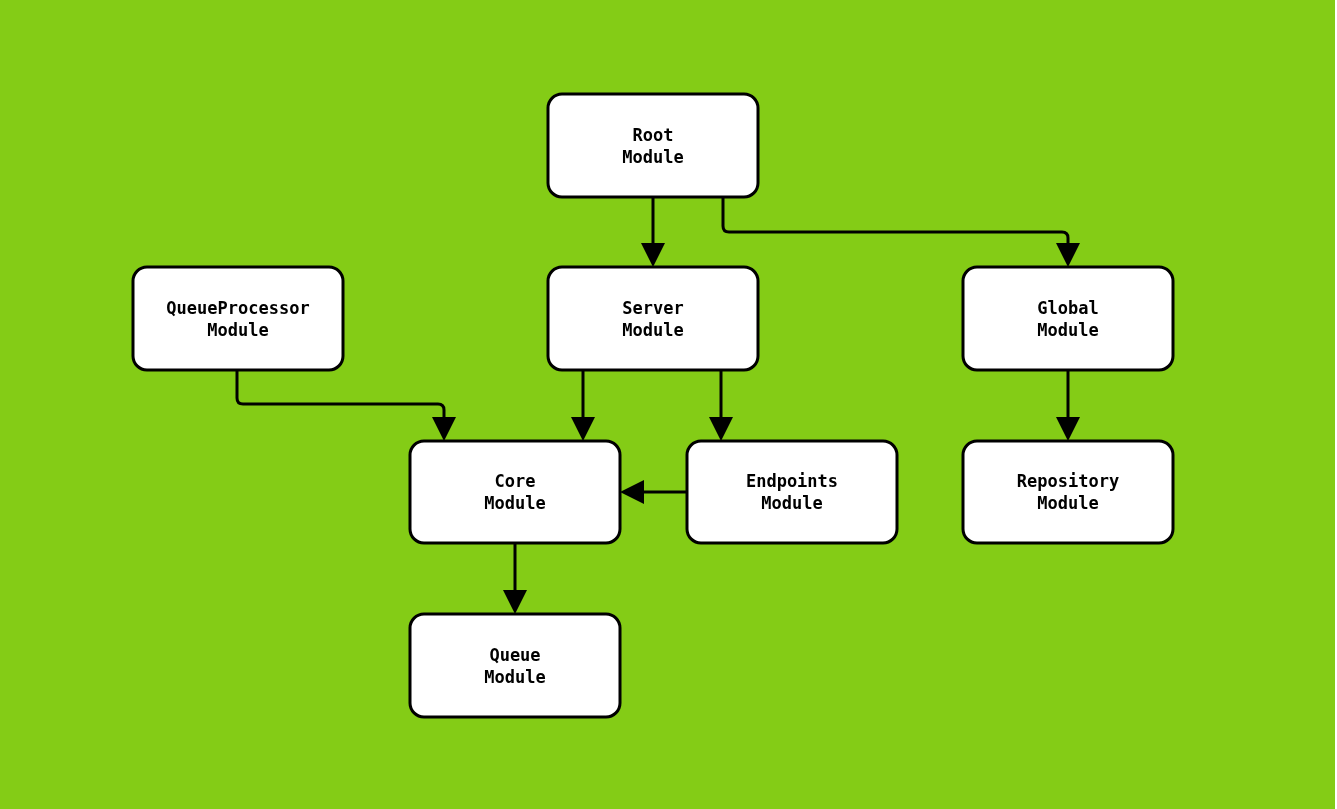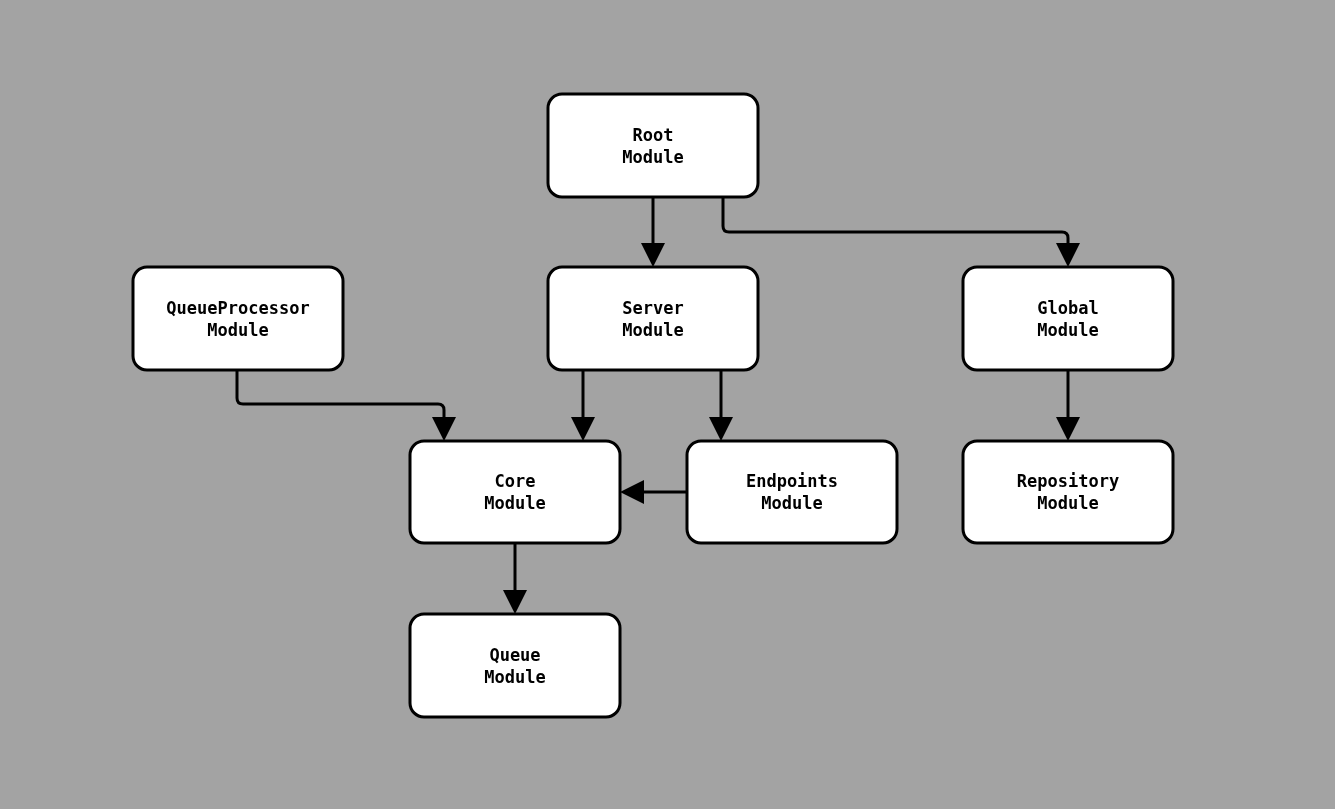--- a/index.html
+++ b/index.html
@@ -10,21 +10,21 @@
   body {
     width: 1337px;
     height: 809px;
     overflow: hidden;
     font-family: "DejaVu Sans Mono", monospace;
   }
   #diagram-root {
     position: relative;
     width: 1335px;
     height: 809px;
-    background: #a3a3a3;
+    background: #84cc16;
     text-align: right;
   }
   svg.diagram-canvas {
     position: absolute;
     left: 0;
     top: 0;
     width: 1337px;
     height: 809px;
     display: block;
   }

